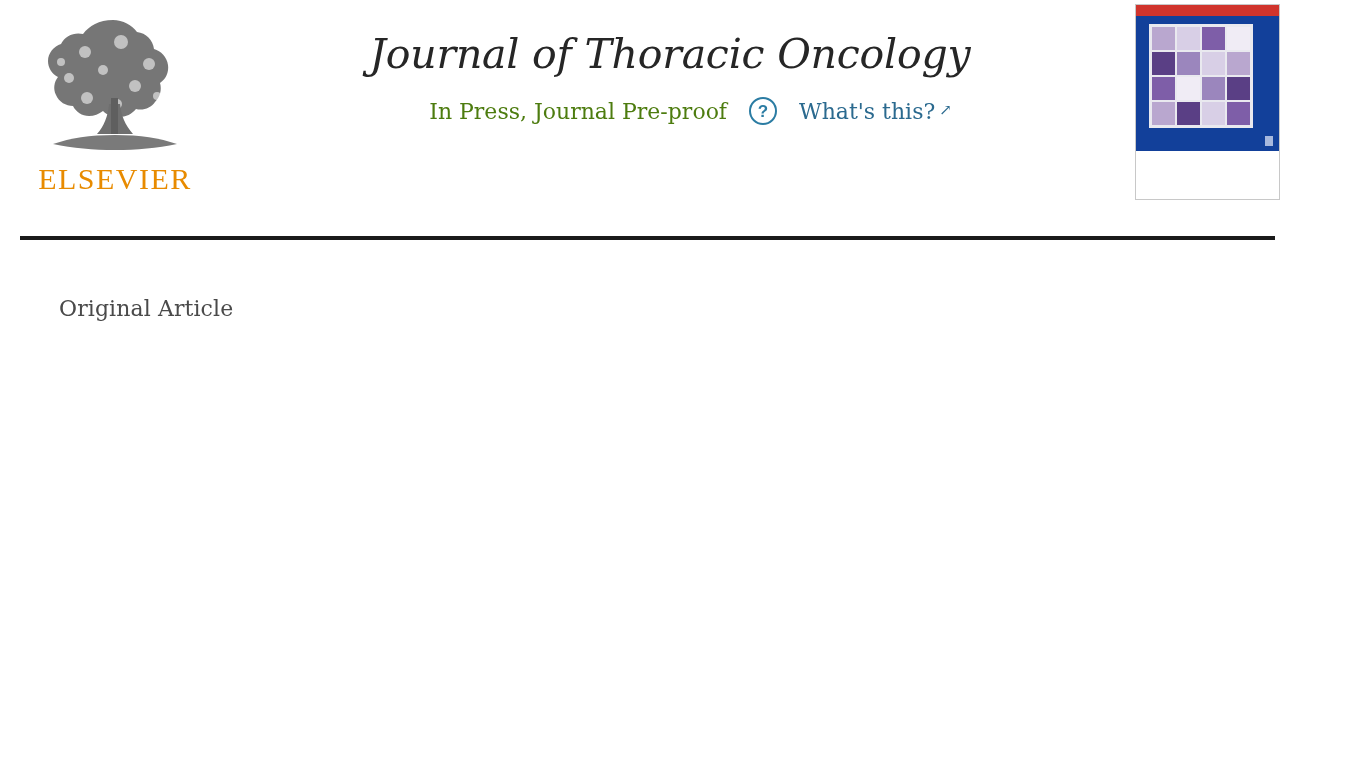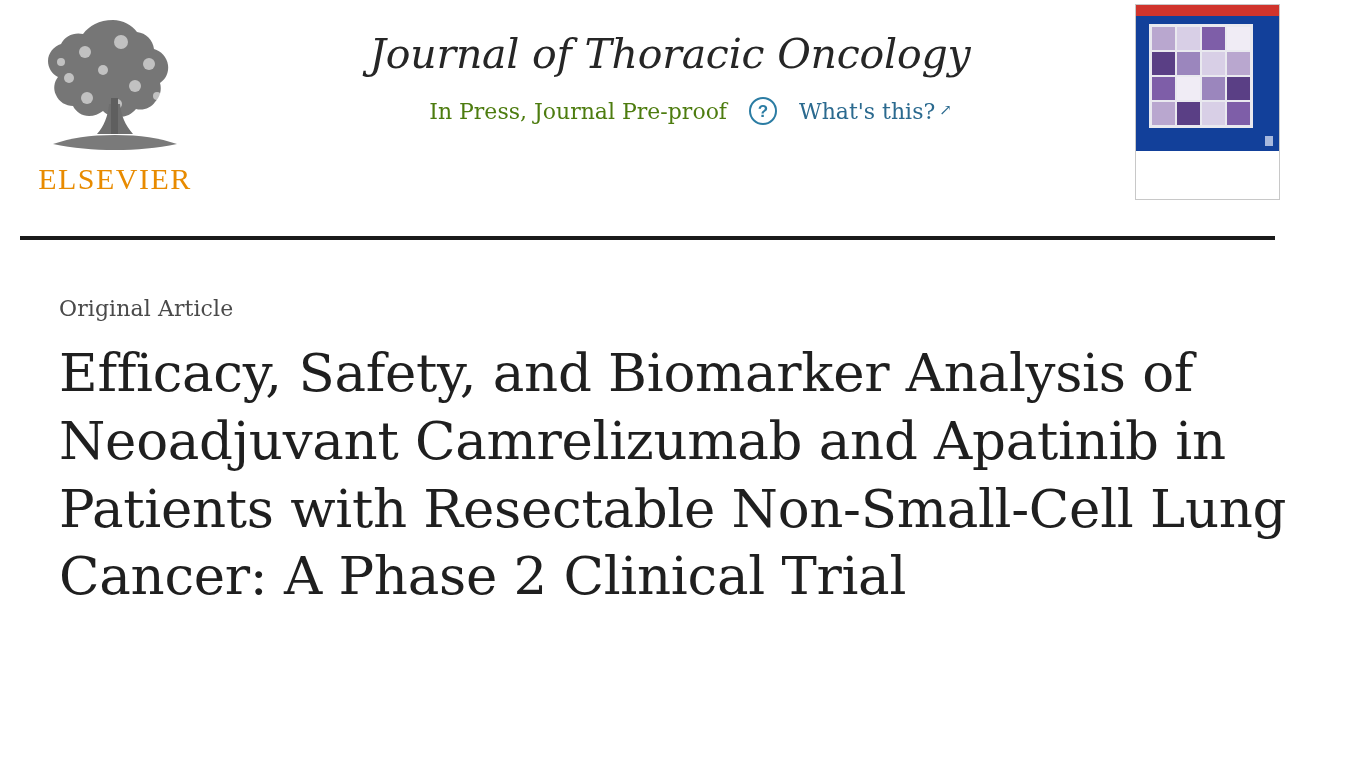--- a/index.html
+++ b/index.html
@@ -294,16 +294,15 @@
         </div>
         <div class="cover-mark"></div>
       </div>
     </div>
 
     <div class="header-rule"></div>
   </div>
 
   <div class="article">
     <div class="article-type">Original Article</div>
-    <h1 class="article-title">Efficacy, Safety, and Biomarker Analysis of Neoadjuvant Camrelizumab and Apatinib in Patients with Resectable Non-Small-Cell Lung Cancer: A Phase 2 Clinical Trial</h1>
   </div>
 
 </div>
 
 </body></html>

